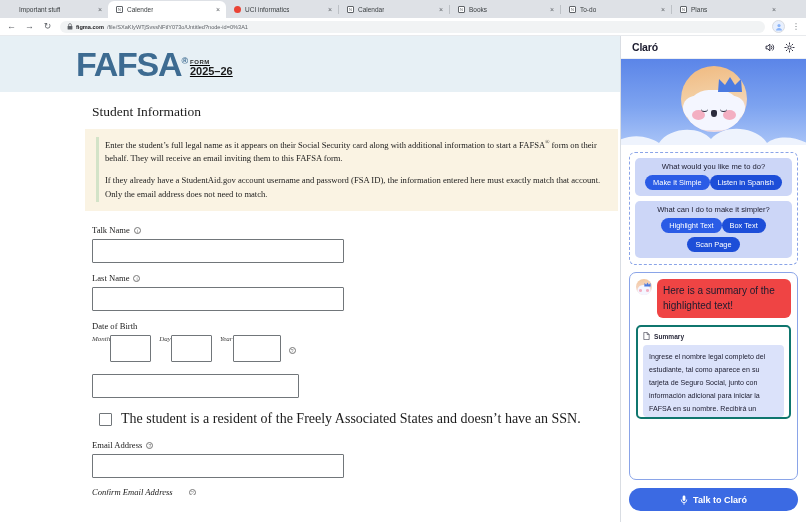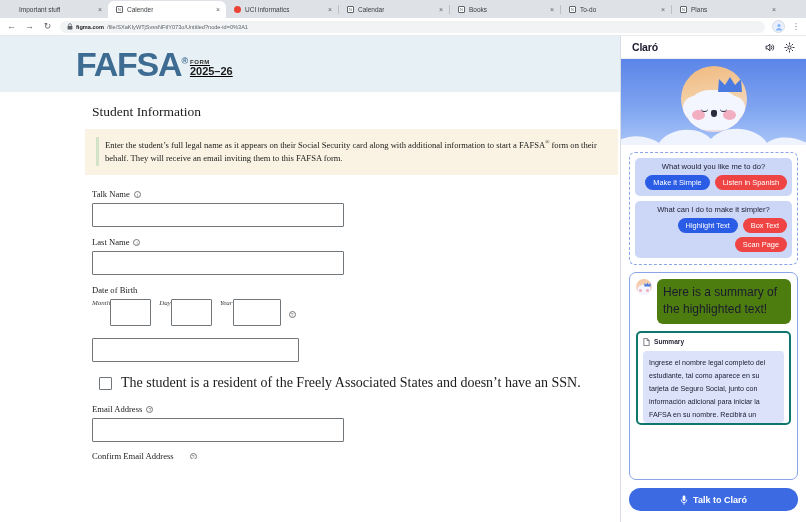--- a/index.html
+++ b/index.html
@@ -163,21 +163,21 @@
     background: #fff; border-radius: 1px; flex: 0 0 13px;
   }
   .check-label {
     font-family: "Liberation Serif", serif;
     font-size: 14px; color: #1b1b1b;
   }
   .cut-label {
     font-family: "Liberation Serif", serif;
     font-size: 8.6px; color: #1b1b1b;
     margin-top: 11px; height: 6px; overflow: hidden;
-    display: flex; align-items: center; gap: 16px;
+    display: flex; align-items: center; gap: 16px; font-style: italic;
   }
 
   
   .claro {
     position: absolute; right: 0; top: 36px;
     width: 186px; height: 486px;
     background: #ffffff;
     border-left: 1px solid #d9dde3;
     display: flex; flex-direction: column;
     overflow: hidden;
@@ -236,50 +236,50 @@
     background: #fff;
   }
   .opt-group {
     background: #ccd6f7; border-radius: 5px;
     padding: 4px 5px 6px 5px; text-align: center;
   }
   .opt-group + .opt-group { margin-top: 5px; }
   .opt-q {
     font-size: 7.6px; color: #1b1b2e; margin-bottom: 4px;
   }
-  .opt-row { display: flex; justify-content: flex-end; gap: 5px; flex-wrap: wrap; }
+  .opt-row { display: flex; justify-content: center; flex-wrap: wrap; }
   .opt-row + .opt-row { margin-top: 4px; }
   .pill {
     font-size: 7.4px; padding: 3px 8px; border-radius: 9px;
     color: #ffffff; white-space: nowrap;
   }
   .pill.primary { background: #2b5ce6; }
-  .pill.muted { background: #ef4444; }
+  .pill.muted { background: #1d4ed8; }
 
   .summary-card {
     margin: 7px 8px 0 8px;
     border: 1.2px solid #8aa4e8; border-radius: 7px;
     padding: 6px 6px 0 6px; background: #fff;
     flex: 1; overflow: hidden;
   }
   .bubble-row { display: flex; gap: 5px; align-items: flex-start; }
   .mini-avatar {
     width: 16px; height: 16px; border-radius: 50%; flex: 0 0 16px;
     background: linear-gradient(170deg,#f3c79b 0%, #f6e2e8 100%);
     position: relative; overflow: hidden;
   }
   .mini-body {
     position:absolute; left:50%; top:6px; transform: translateX(-50%);
     width: 13px; height: 10px; border-radius: 7px 7px 6px 6px; background:#f4f6ff;
   }
   .mini-cheek { position:absolute; width:3.2px; height:2.6px; border-radius:50%; background:#f3afc2; top:10px;}
   .mini-crown { position:absolute; left:7.5px; top:2.5px; width:7px; height:5px; }
   .bubble {
-    background: #4d7c0f; border-radius: 6px; padding: 5px 6px;
-    font-size: 12px; line-height: 1.45; color: #1b1b2e; flex: 1;
+    background: #ef4444; border-radius: 6px; padding: 5px 6px;
+    font-size: 10px; line-height: 1.45; color: #1b1b2e; flex: 1;
   }
   .sum-box {
     margin-top: 7px; border: 2px solid #0f766e; border-radius: 5px;
     padding: 5px 5px 0 5px;
   }
   .sum-head {
     display: flex; align-items: center; gap: 4px; margin-bottom: 5px;
   }
   .sum-head-label { font-size: 6.6px; font-weight: bold; color: #2b2b3c; }
   .sum-body {
@@ -387,20 +387,21 @@
         </div>
       </div>
     </div>
 
     <div class="content">
       <div class="section-title">Student Information</div>
 
       <div class="info-panel">
         <div class="info-bar"></div>
         <div class="info-text">Enter the student’s full legal name as it appears on their Social Security card along with additional information to start a FAFSA<span class="sup">®</span> form on their behalf. They will receive an email inviting them to this FAFSA form.</div>
+        <div class="info-text">If they already have a StudentAid.gov account username and password (FSA ID), the information entered here must exactly match that account. Only the email address does not need to match.</div>
       </div>
 
       <div class="fields">
 
         <div class="field">
           <div class="field-label">
             <span>Talk Name</span>
             <span class="help-ico">i</span>
           </div>
           <div class="txt-input w-name"></div>

